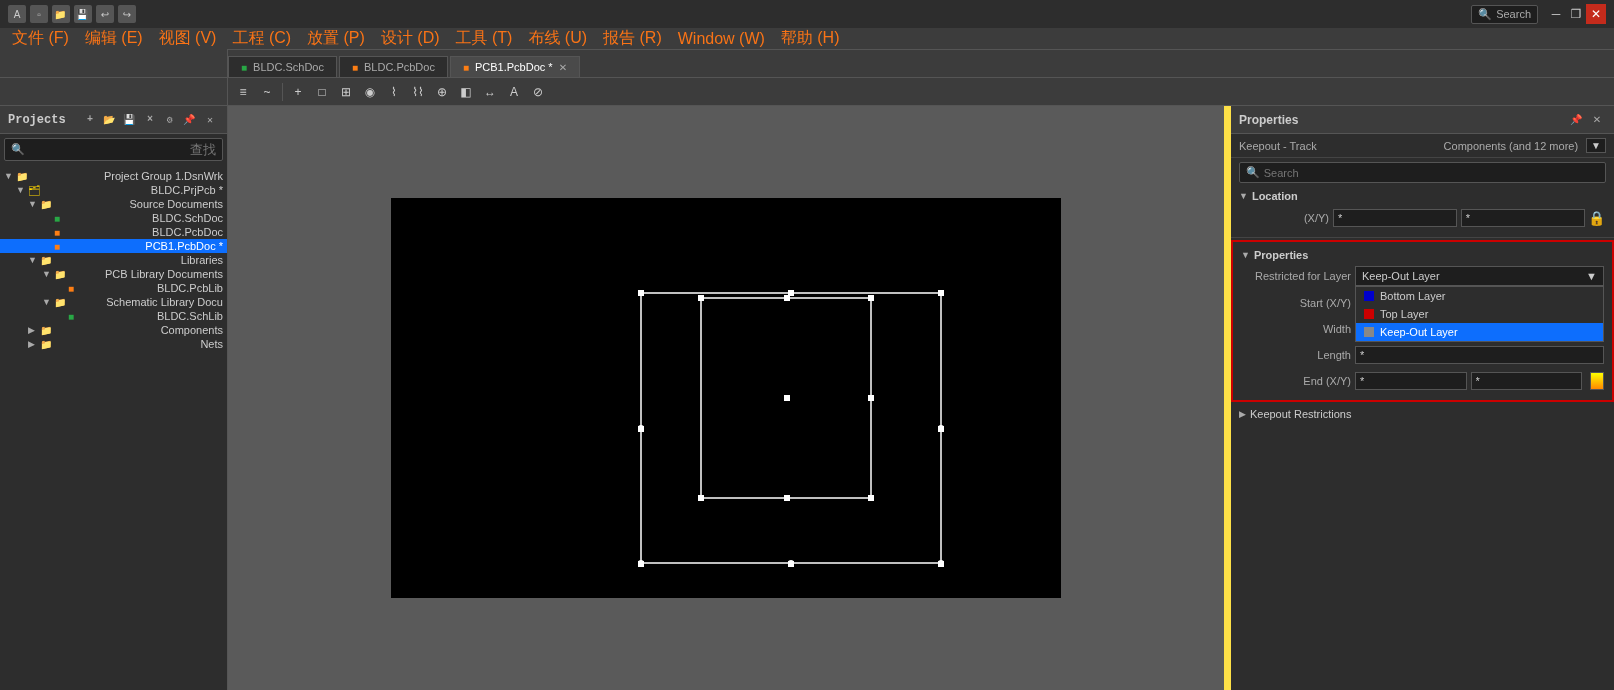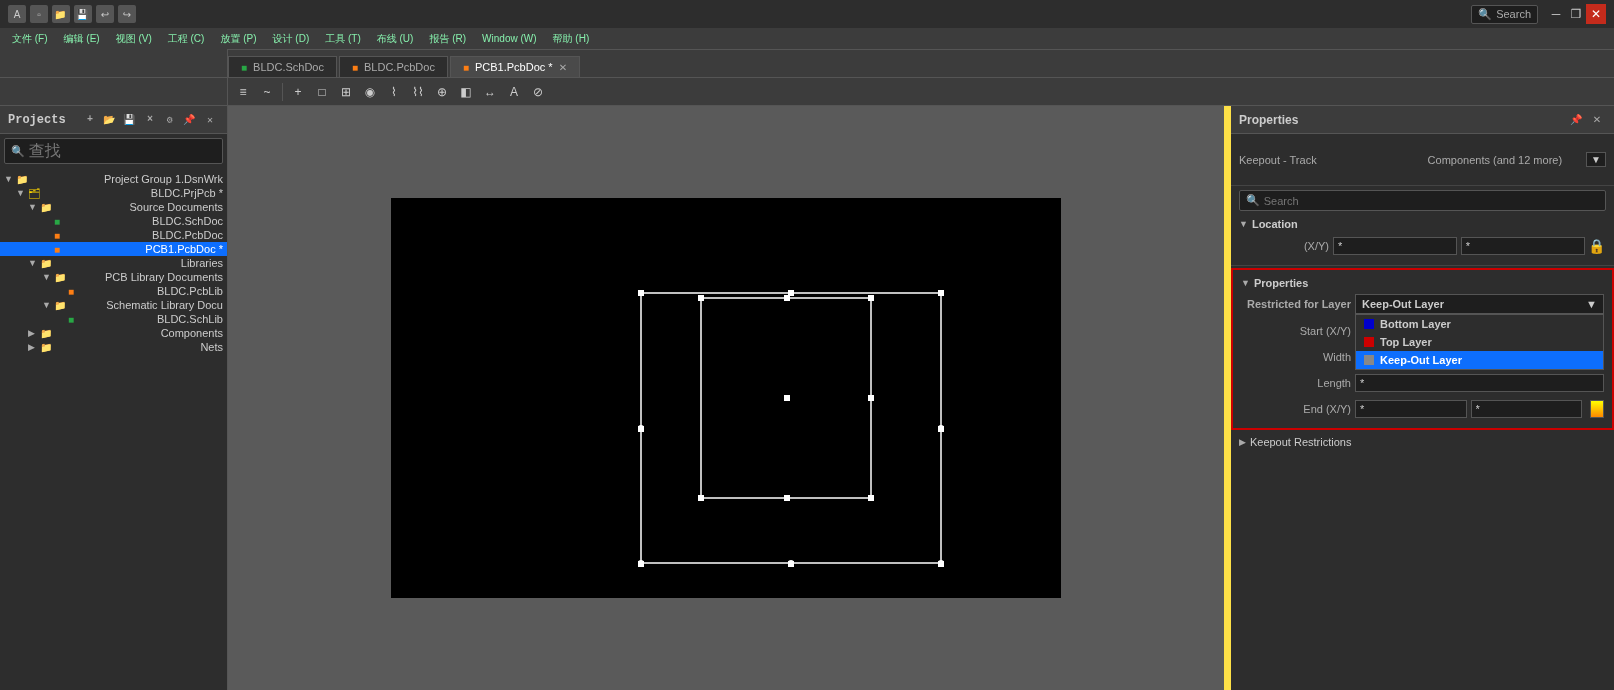--- a/index.html
+++ b/index.html
@@ -9,42 +9,42 @@
     .title-bar { height: 28px; background: #2d2d2d; display: flex; align-items: center; justify-content: space-between; padding: 0 8px; color: #ccc; font-size: 12px; }
     .title-bar-center { flex: 1; text-align: center; }
     .title-bar-icons { display: flex; gap: 4px; align-items: center; }
     .title-icon { width: 18px; height: 18px; background: #555; border-radius: 2px; display: flex; align-items: center; justify-content: center; font-size: 10px; cursor: pointer; }
     .title-search { display: flex; align-items: center; background: #1e1e1e; border: 1px solid #555; padding: 2px 6px; border-radius: 2px; gap: 4px; font-size: 11px; color: #aaa; }
     .win-btn { width: 20px; height: 20px; display: flex; align-items: center; justify-content: center; font-size: 12px; cursor: pointer; }
     .win-close { background: #c42b1c; color: white; }
 
     
     .menu-bar { height: 22px; background: #3c3c3c; display: flex; align-items: center; padding: 0 4px; border-bottom: 1px solid #555; }
-    .menu-item { padding: 0 8px; height: 22px; display: flex; align-items: center; cursor: pointer; font-size: 10px; color: #86efac; }
+    .menu-item { padding: 0 8px; height: 22px; display: flex; align-items: center; cursor: pointer; font-size: 16px; color: #f97316; }
 
     
     .tab-bar { height: 28px; background: #3c3c3c; display: flex; align-items: flex-end; border-bottom: 1px solid #555; }
     .tab { padding: 4px 12px; background: #2d2d2d; border: 1px solid #555; border-bottom: none; margin-right: 2px; cursor: pointer; font-size: 11px; color: #aaa; display: flex; align-items: center; gap: 6px; }
     .tab.active { background: #4a4a4a; color: #fff; }
 
     
     .toolbar { height: 28px; background: #3c3c3c; border-bottom: 1px solid #555; display: flex; align-items: center; padding: 0 4px; gap: 2px; }
     .toolbar-btn { width: 22px; height: 22px; display: flex; align-items: center; justify-content: center; background: transparent; border: 1px solid transparent; cursor: pointer; font-size: 12px; color: #ccc; }
     .toolbar-sep { width: 1px; height: 18px; background: #555; margin: 0 2px; }
 
     
     .main-area { flex: 1; display: flex; overflow: hidden; }
 
     
     .left-panel { width: 228px; background: #2d2d2d; border-right: 1px solid #555; display: flex; flex-direction: column; }
     .panel-header { height: 28px; background: #3c3c3c; display: flex; align-items: center; justify-content: space-between; padding: 0 8px; border-bottom: 1px solid #555; font-weight: bold; font-size: 12px; color: #ccc; font-family: Liberation Mono, monospace; }
     .panel-icons { display: flex; gap: 2px; }
     .panel-icon-btn { width: 18px; height: 18px; display: flex; align-items: center; justify-content: center; cursor: pointer; font-size: 10px; color: #aaa; }
     .search-box { margin: 4px; background: #1e1e1e; border: 1px solid #555; padding: 3px 6px; border-radius: 2px; display: flex; align-items: center; gap: 4px; color: #aaa; font-size: 11px; }
-    .search-box input { background: transparent; border: none; outline: none; color: #aaa; font-size: 16px; width: 100%; }
+    .search-box input { background: transparent; border: none; outline: none; color: #aaa; font-size: 13px; width: 100%; text-align: right; }
     .tree { flex: 1; overflow-y: auto; padding: 4px 0; }
     .tree-item { display: flex; align-items: center; padding: 1px 4px; cursor: pointer; font-size: 11px; color: #ccc; }
     .tree-item.active { background: #0d6efd; color: white; }
     .tree-arrow { display: inline-block; width: 12px; font-size: 9px; color: #aaa; }
     .tree-file-icon { display: inline-block; width: 14px; height: 11px; margin-right: 4px; font-size: 10px; }
     .tree-text { flex: 1; text-align: right; }
 
     
     .canvas-area { flex: 1; background: #5a5a5a; position: relative; overflow: hidden; display: flex; align-items: center; justify-content: center; }
     .pcb-canvas { width: 670px; height: 400px; background: #000; position: relative; }
@@ -309,21 +309,21 @@
 
   <div class="right-panel">
     <div class="right-panel-header">
       <span style="font-weight:bold;color:#ccc;">Properties</span>
       <div class="right-header-icons">
         <div class="panel-icon-btn">📌</div>
         <div class="panel-icon-btn">✕</div>
       </div>
     </div>
 
-    <div style="display:flex;align-items:center;padding:18px 8px;border-bottom:1px solid #444;gap:24px;">
+    <div style="display:flex;align-items:center;padding:4px 8px;border-bottom:1px solid #444;gap:8px;">
       <span style="font-size:11px;color:#aaa;flex:1;">Keepout - Track</span>
       <span style="font-size:11px;color:#aaa;">Components (and 12 more)</span>
       <button class="filter-btn">▼</button>
     </div>
 
     <div class="search-field">
       <span>🔍</span>
       <input type="text" placeholder="Search" style="">
     </div>
 
@@ -339,21 +339,21 @@
         <span class="lock-icon">🔒</span>
       </div>
     </div>
 
     <div class="properties-highlighted">
       <div class="section-header">
         <span class="arrow">▼</span>
         <span style="font-weight:bold;color:#ccc;font-size:11px;">Properties</span>
       </div>
 
-      <div class="prop-row" style="padding:2px 8px;font-weight:bold;">
+      <div class="prop-row" style="padding:2px 8px;">
         <span class="prop-key" style="min-width:110px;">Restricted for Layer</span>
         <div class="dropdown-container" style="flex:1;position:relative;">
           <div class="dropdown-select">
             <span>Keep-Out Layer</span>
             <span>▼</span>
           </div>
 
           <div class="dropdown-menu">
             <div class="dropdown-option">
               <span class="color-swatch" style="background:#0000cc;"></span>

